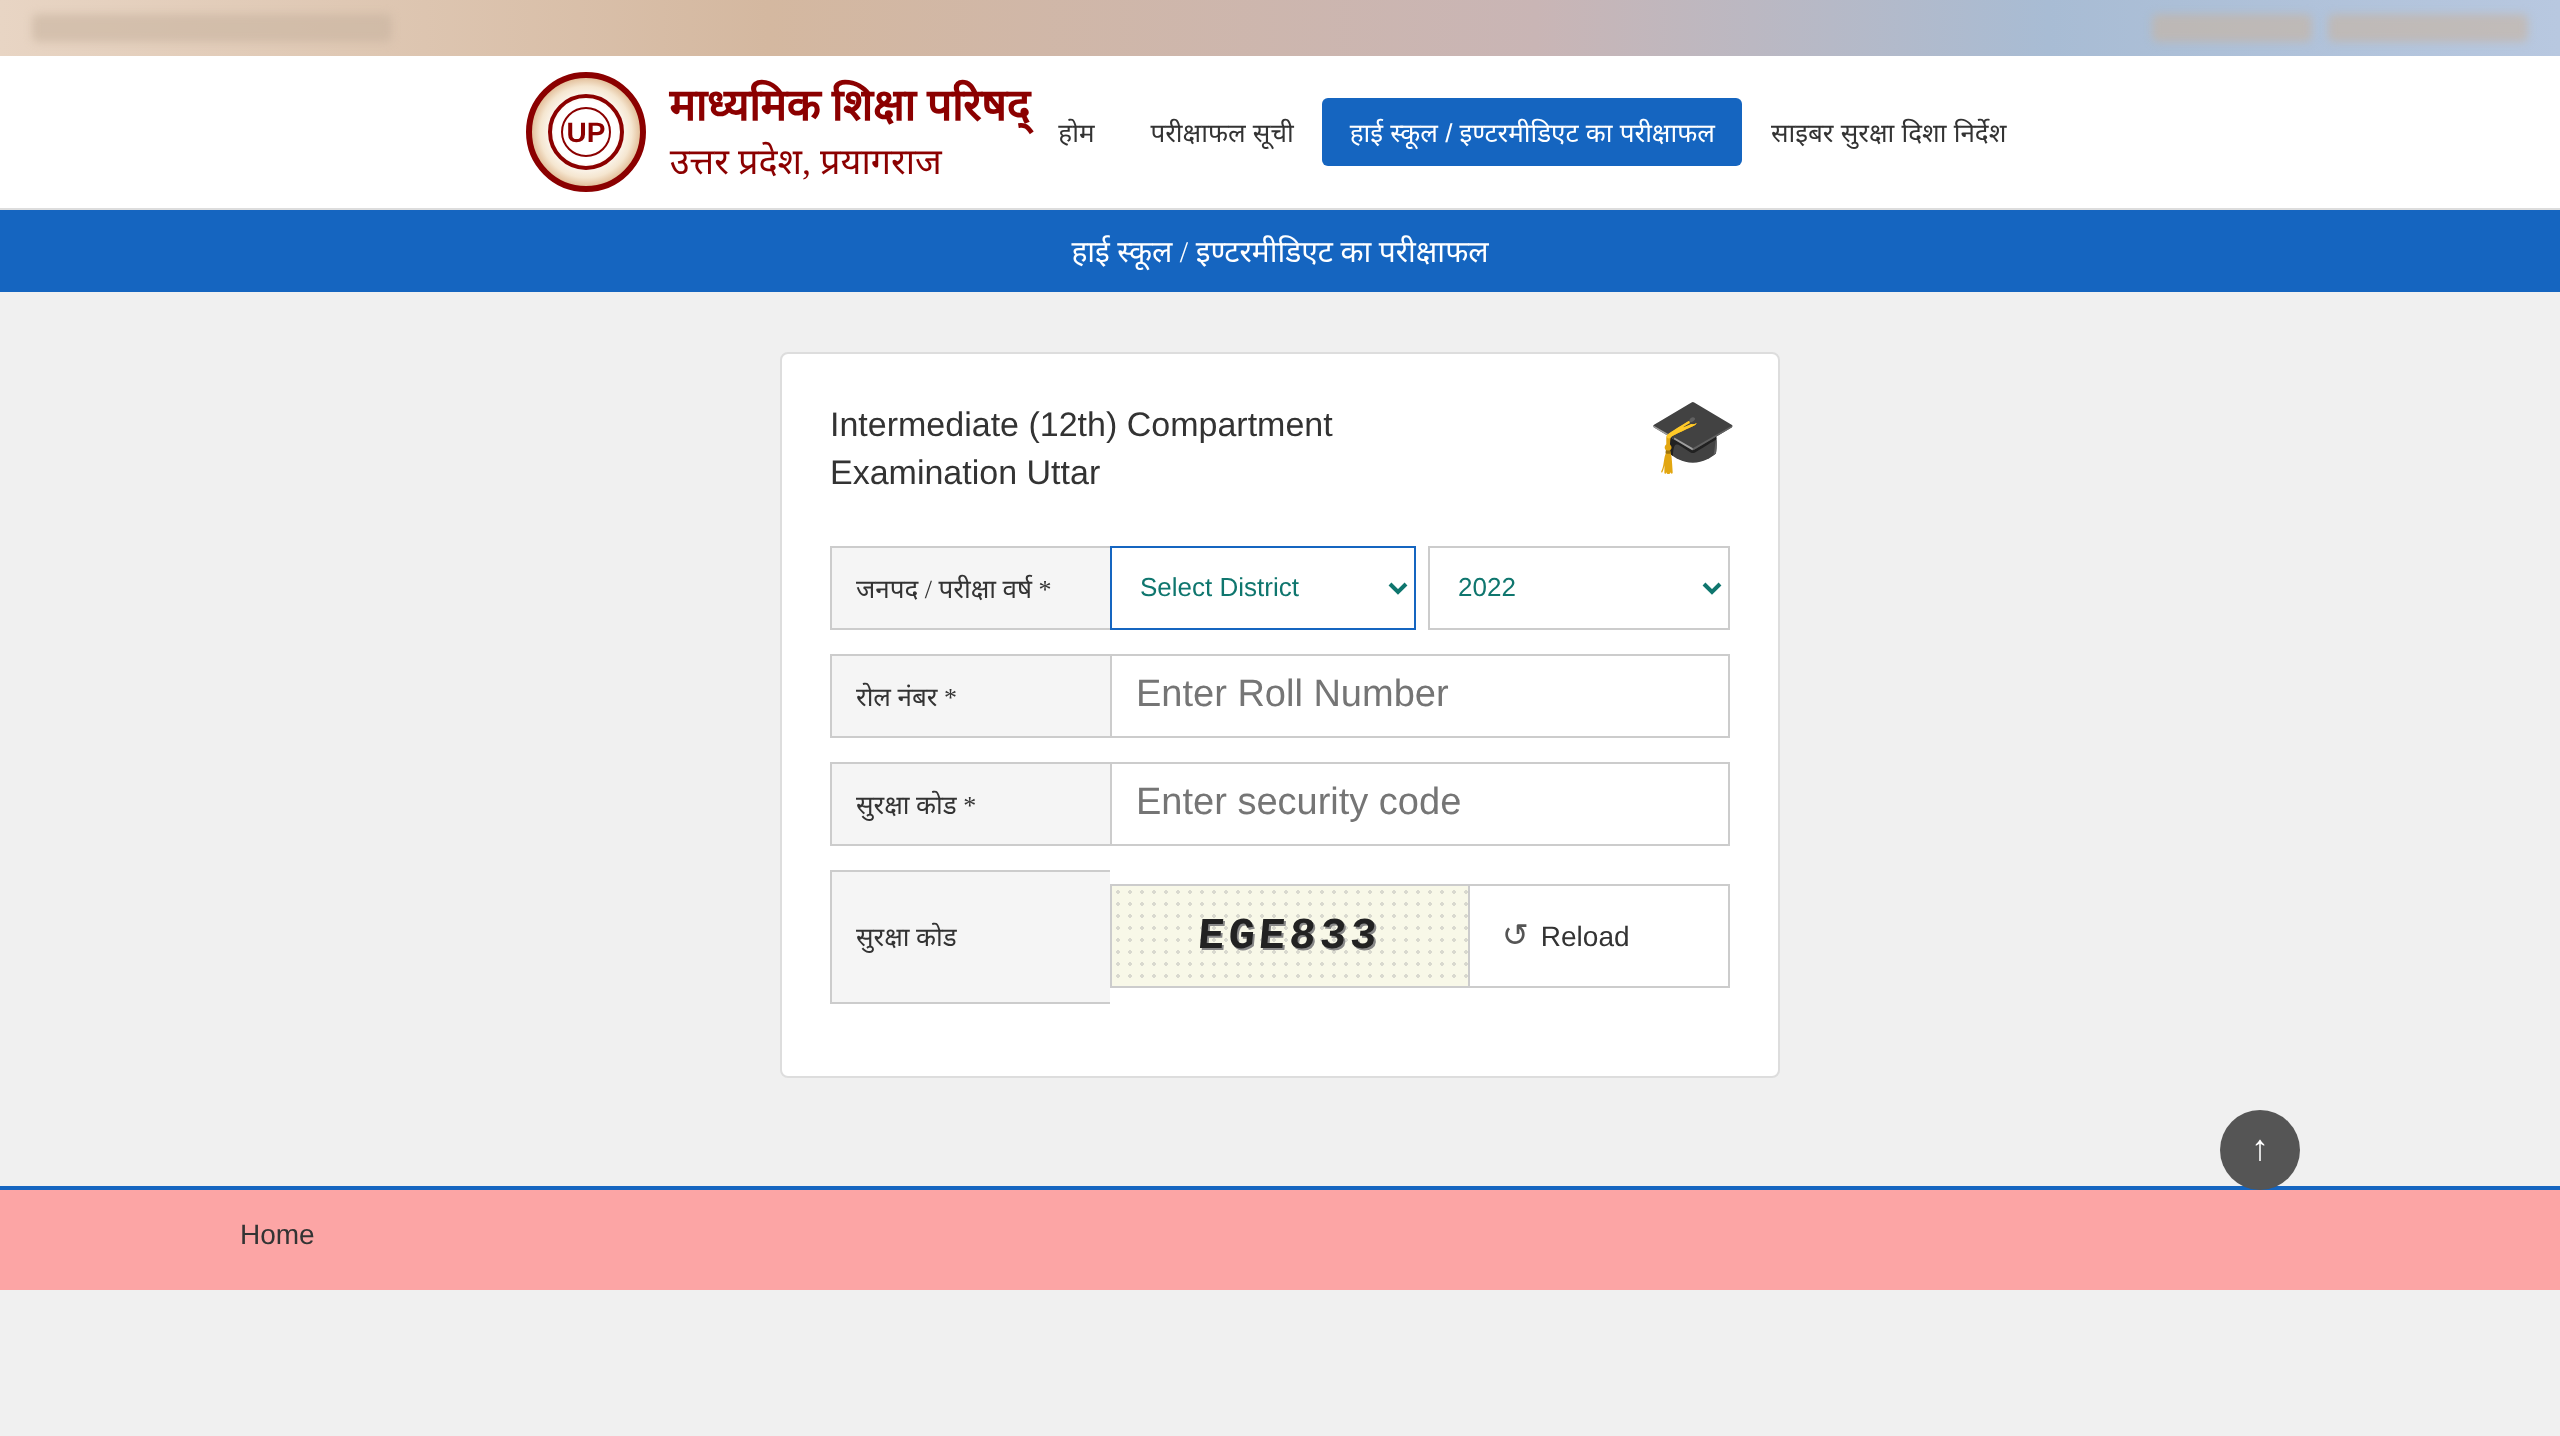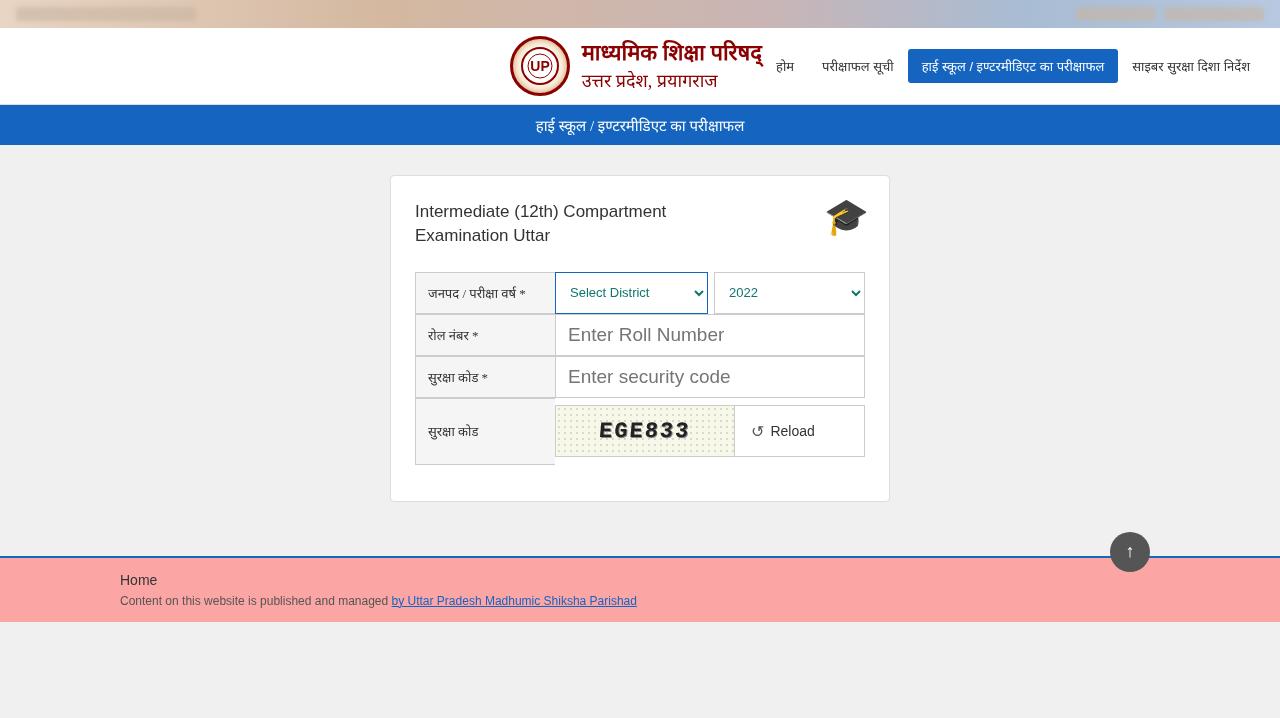--- a/index.html
+++ b/index.html
@@ -21,21 +21,21 @@
       filter: blur(2px);
     }
 
     
     .header {
       background: #fff;
       border-bottom: 1px solid #ddd;
       display: flex;
       align-items: center;
       padding: 8px 16px;
-      justify-content: flex-end;
+      justify-content: center;
     }
     .header-left {
       display: flex;
       align-items: center;
       gap: 12px;
     }
     .logo-circle {
       width: 60px;
       height: 60px;
       border-radius: 50%;
@@ -117,21 +117,21 @@
     }
     .graduation-icon {
       position: absolute;
       top: 20px;
       right: 20px;
       font-size: 36px;
     }
     .form-row {
       display: flex;
       align-items: center;
-      margin-bottom: 0;
+      margin-bottom: 12px;
       gap: 0;
     }
     .form-label {
       background: #f5f5f5;
       border: 1px solid #ccc;
       border-right: none;
       padding: 10px 12px;
       font-size: 13px;
       color: #333;
       white-space: nowrap;
@@ -368,19 +368,15 @@
         <span>Reload</span>
       </button>
     </div>
 
   </div>
 </div>
 
 <div class="footer-wrapper">
   <div class="footer">
     <div class="footer-home">Home</div>
-    <div class="footer-content">
-      <span>Content on this website is published and managed </span>
-      <a class="footer-link">by Uttar Pradesh Madhumic Shiksha Parishad</a>
-    </div>
   </div>
   <div class="scroll-top-btn">↑</div>
 </div>
 
 </body></html>

